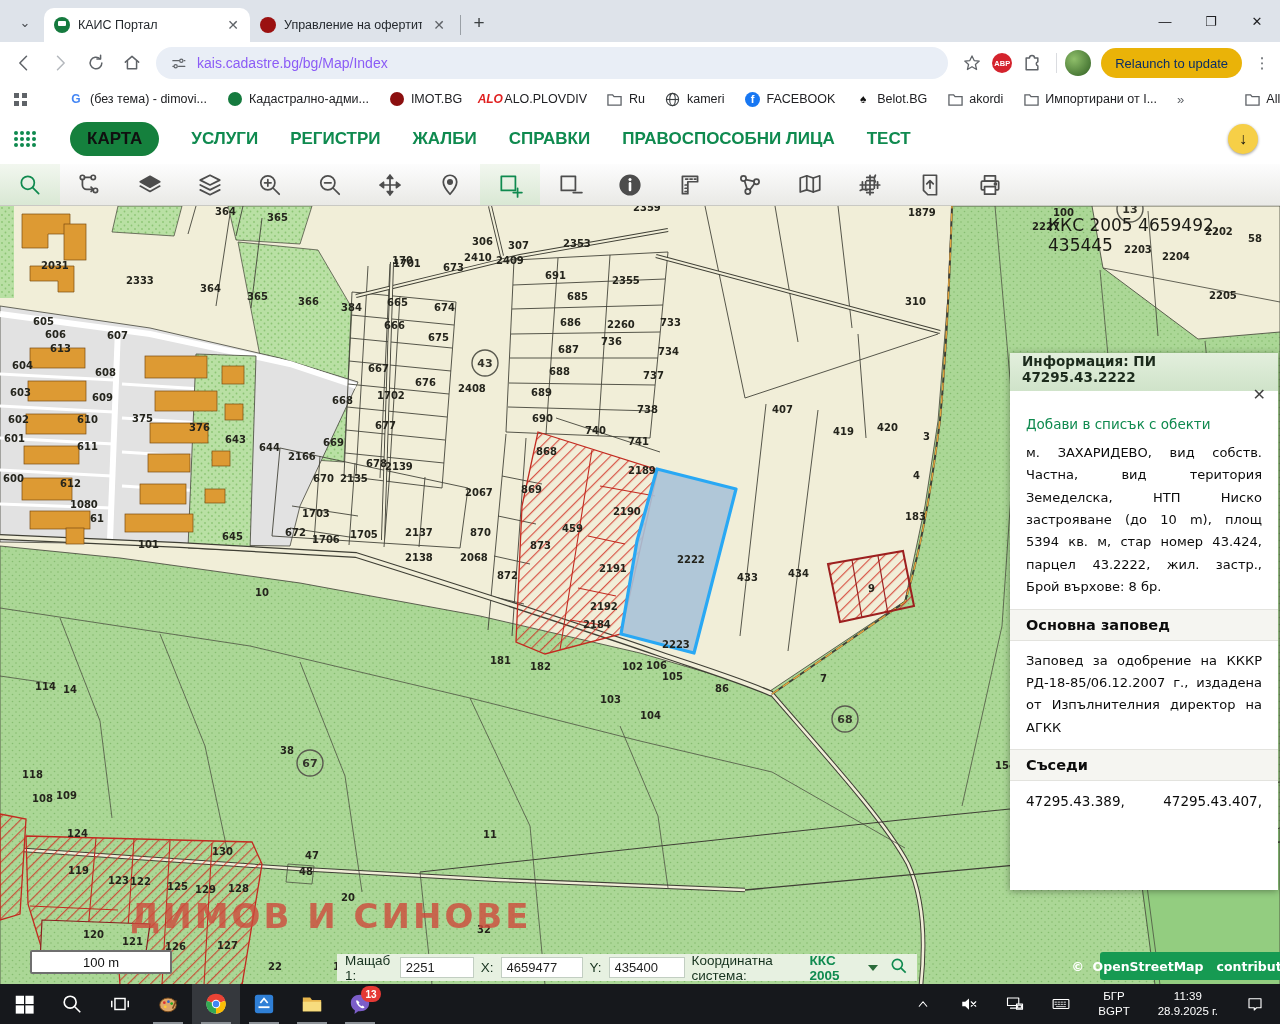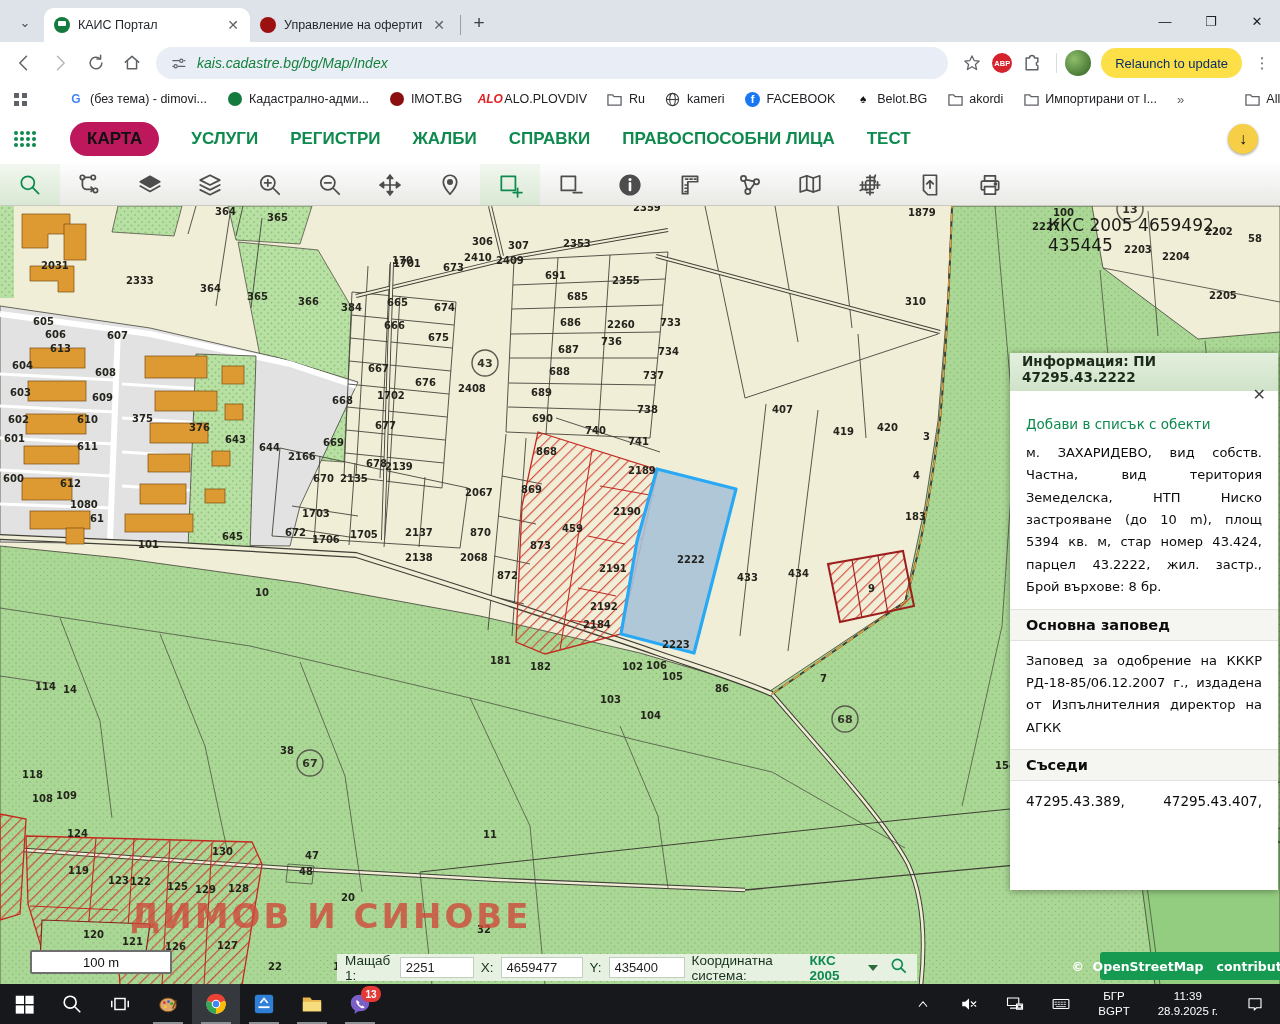--- a/index.html
+++ b/index.html
@@ -22,45 +22,45 @@
   .wincontrols{position:absolute;right:0;top:0;height:42px;display:flex;align-items:center;}
   .winbtn{width:46px;height:42px;display:flex;align-items:center;justify-content:center;color:#202124;font-size:13px;}
 
   
   .addr-row{height:42px;background:#fff;display:flex;align-items:center;padding:0 8px;gap:4px;}
   .nav-ic{width:32px;height:32px;display:flex;align-items:center;justify-content:center;}
   .nav-ic svg{width:20px;height:20px;fill:none;stroke:#5f6368;stroke-width:1.8;stroke-linecap:round;stroke-linejoin:round;}
   .nav-ic.disabled svg{stroke:#b4b8bd;}
   .omnibox{flex:1;height:32px;background:#e9eef6;border-radius:16px;display:flex;align-items:center;gap:10px;padding:0 14px;margin:0 4px;}
   .omnibox svg{width:17px;height:17px;fill:none;stroke:#5f6368;stroke-width:1.7;stroke-linecap:round;}
-  .url{font-size:14px;color:#15803d;font-style:italic;}
+  .url{font-size:14px;color:#8b5cf6;}
   .abp{width:20px;height:20px;border-radius:50%;background:#d4232d;color:#fff;font-size:7.5px;font-weight:700;display:flex;align-items:center;justify-content:center;}
   .ext-divider{width:1px;height:20px;background:#dadce0;margin:0 4px;}
   .avatar{width:26px;height:26px;border-radius:50%;background:radial-gradient(circle at 35% 35%,#8fbf6a,#2f5e22);}
-  .relaunch{height:30px;border-radius:16px;background:#fde047;color:#0b2e66;font-size:13px;font-weight:500;display:flex;align-items:center;padding:0 14px;margin:0 6px;white-space:nowrap;}
+  .relaunch{height:30px;border-radius:16px;background:#eab308;color:#0b2e66;font-size:13px;font-weight:500;display:flex;align-items:center;padding:0 14px;margin:0 6px;white-space:nowrap;}
   .menu-dots{color:#5f6368;font-size:15px;letter-spacing:0;width:20px;text-align:center;}
 
   
   .bookmarks{height:30px;background:#fff;display:flex;align-items:center;padding:0 12px;gap:20px;}
   .bm{display:flex;align-items:center;gap:6px;font-size:12.5px;color:#202124;white-space:nowrap;}
   .bm .ic{width:16px;height:16px;display:flex;align-items:center;justify-content:center;font-size:12px;}
   .bm-divider{width:1px;height:18px;background:#dadce0;}
   .bm-spacer{flex:1;}
   .gicon{font-weight:700;font-size:14px;color:#4285f4;}
   .dot-green{width:14px;height:14px;border-radius:50%;background:#157a3e;}
   .dot-darkred{width:14px;height:14px;border-radius:50%;background:#8b0f0f;}
   .alo{color:#e02020;font-weight:700;font-style:italic;font-size:9px;}
   .fbic{width:15px;height:15px;border-radius:50%;background:#1877f2;color:#fff;font-weight:700;font-size:11px;display:flex;align-items:center;justify-content:center;}
   .spade{font-size:14px;color:#111;}
   .chev2{color:#5f6368;font-size:13px;}
 
   
   .site-nav{height:50px;background:#fff;display:flex;align-items:center;gap:32px;padding:0 12px;position:relative;}
   .nav-item{color:#0f8a4f;font-weight:700;font-size:17px;}
-  .nav-item.active{background:#be185d;color:#101010;padding:7px 17px;border-radius:18px;}
+  .nav-item.active{background:#15803d;color:#101010;padding:7px 17px;border-radius:18px;}
   .dl-btn{margin-left:auto;width:30px;height:30px;border-radius:50%;background:#f6cf47;box-shadow:0 1px 3px rgba(0,0,0,.4);display:flex;align-items:center;justify-content:center;color:#111;font-size:16px;font-weight:700;margin-right:10px;}
 
   
   .map-toolbar{height:41px;background:linear-gradient(#fdfdfd,#e9e9e6);border-bottom:1px solid #c9c9c4;display:flex;align-items:stretch;}
   .tool{width:60px;display:flex;align-items:center;justify-content:center;}
   .tool svg{width:26px;height:26px;fill:none;stroke:#4d4d4d;stroke-width:1.6;stroke-linecap:round;stroke-linejoin:round;}
   .tool.active{background:linear-gradient(#f2f7ef,#d9e8d4);}
   .tool.green svg{stroke:#0f8a4f;}
 
   

